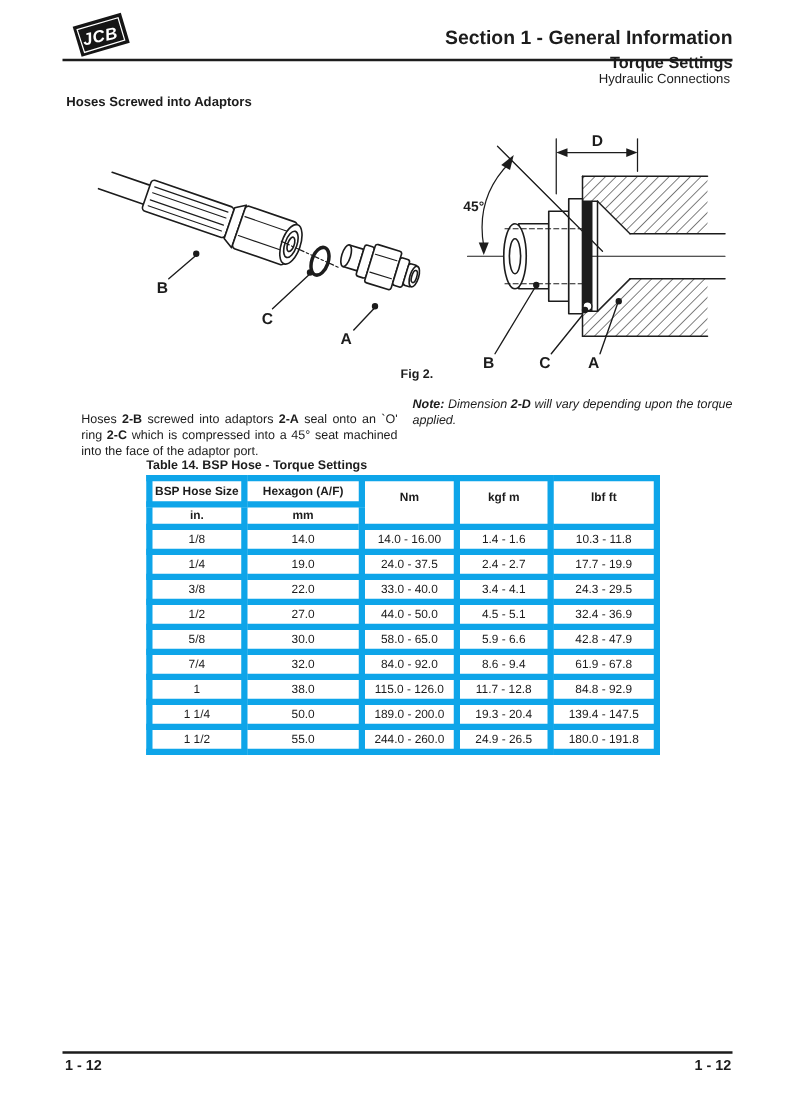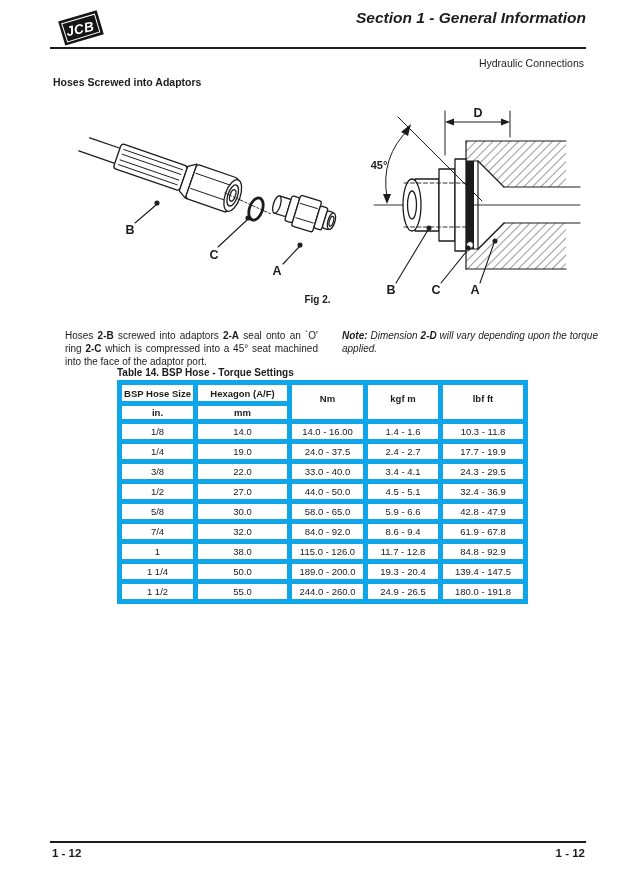--- a/index.html
+++ b/index.html
@@ -3,35 +3,35 @@
 <meta charset="utf-8">
 <style>
   html,body{margin:0;padding:0;background:#e8e8e8;}
   .page{
     position:relative;width:635px;height:893px;background:#ffffff;
     margin:0 auto;overflow:hidden;
     font-family:"Liberation Sans",sans-serif;color:#1c1c1c;
   }
   
   .logo{position:absolute;left:52px;top:7px;}
-  .title-block{position:absolute;top:9px;right:49px;text-align:right;font-style:italic;}
+  .title-block{position:absolute;top:22px;right:49px;text-align:right;}
   .section-title{font-size:15.5px;font-weight:bold;line-height:18px;}
   .subtitle{font-size:13px;font-weight:bold;line-height:16px;margin-top:2px;}
   .header-rule{position:absolute;left:50px;top:47px;width:536px;height:2px;background:#1c1c1c;}
   .subheading{position:absolute;top:57px;right:51px;font-size:10.5px;}
   .topic{position:absolute;left:53px;top:76px;font-size:10.5px;font-weight:bold;}
   
   .figures{position:absolute;left:50px;top:92px;width:535px;height:216px;}
   .fig-exploded{position:absolute;left:25px;top:26px;}
   .fig-section{position:absolute;left:302px;top:3px;}
-  .fig-caption{position:absolute;left:0;top:202px;width:100%;text-align:center;font-weight:bold;font-size:10px;}
+  .fig-caption{position:absolute;left:16px;top:202px;width:100%;text-align:center;font-weight:bold;font-size:10px;}
   svg text{font-family:"Liberation Sans",sans-serif;}
   
   .intro{position:absolute;left:53px;top:317px;width:253px;font-size:10px;line-height:13px;text-align:justify;margin:12px;}
-  .note{position:absolute;left:330px;top:317px;width:256px;font-size:10px;line-height:13px;font-style:italic;text-align:justify;margin:12px;}
+  .note{position:absolute;left:330px;top:317px;width:256px;font-size:10px;line-height:13px;font-style:italic;text-align:justify;margin:0;}
   
   .table-title{position:absolute;left:117px;top:367px;width:406px;text-align:left;font-weight:bold;font-size:10px;}
   table.torque{position:absolute;left:117px;top:380px;width:406px;border-collapse:collapse;table-layout:fixed;}
   table.torque th,table.torque td{
     border:5px solid #0ea5e9;font-size:9.5px;text-align:center;padding:0 2px;
     overflow:hidden;white-space:nowrap;
   }
   table.torque th{font-weight:bold;}
   table.torque thead tr.r1 th{height:16px;}
   table.torque thead tr.r2 th{height:13px;}
@@ -51,20 +51,21 @@
   <svg class="logo" width="56" height="42" viewBox="0 0 56 42">
     <g transform="rotate(-12 28 21)">
       <polygon points="8,10 48,7 50,32 10,35" fill="#151515"></polygon>
       <polygon points="11,13 45,10.5 46.5,29 13,32" fill="none" stroke="#ffffff" stroke-width="1"></polygon>
       <text x="28" y="26.5" text-anchor="middle" font-size="13.5" font-weight="bold" font-style="italic" fill="#ffffff" letter-spacing="0.5">JCB</text>
     </g>
   </svg>
 
   <div class="title-block">
     <div class="section-title">Section 1 - General Information</div>
+    <div class="subtitle">Torque Settings</div>
   </div>
   <div class="header-rule"></div>
   <div class="subheading">Hydraulic Connections</div>
   <div class="topic">Hoses Screwed into Adaptors</div>
 
   <div class="figures">
 
     <svg class="fig-exploded" width="280" height="162" viewBox="0 0 280 162" stroke-linejoin="round" stroke-linecap="round">
       <g fill="#ffffff" stroke="#1c1c1c" stroke-width="1.3" transform="translate(14,28) rotate(19)">
         <line x1="-2" y1="-8" x2="34" y2="-8" fill="none"></line>

